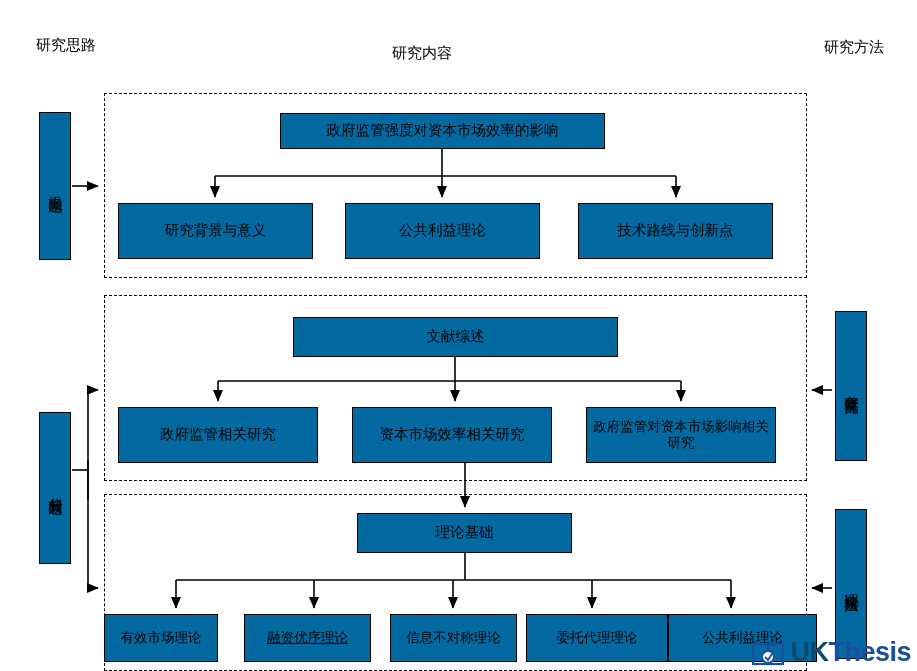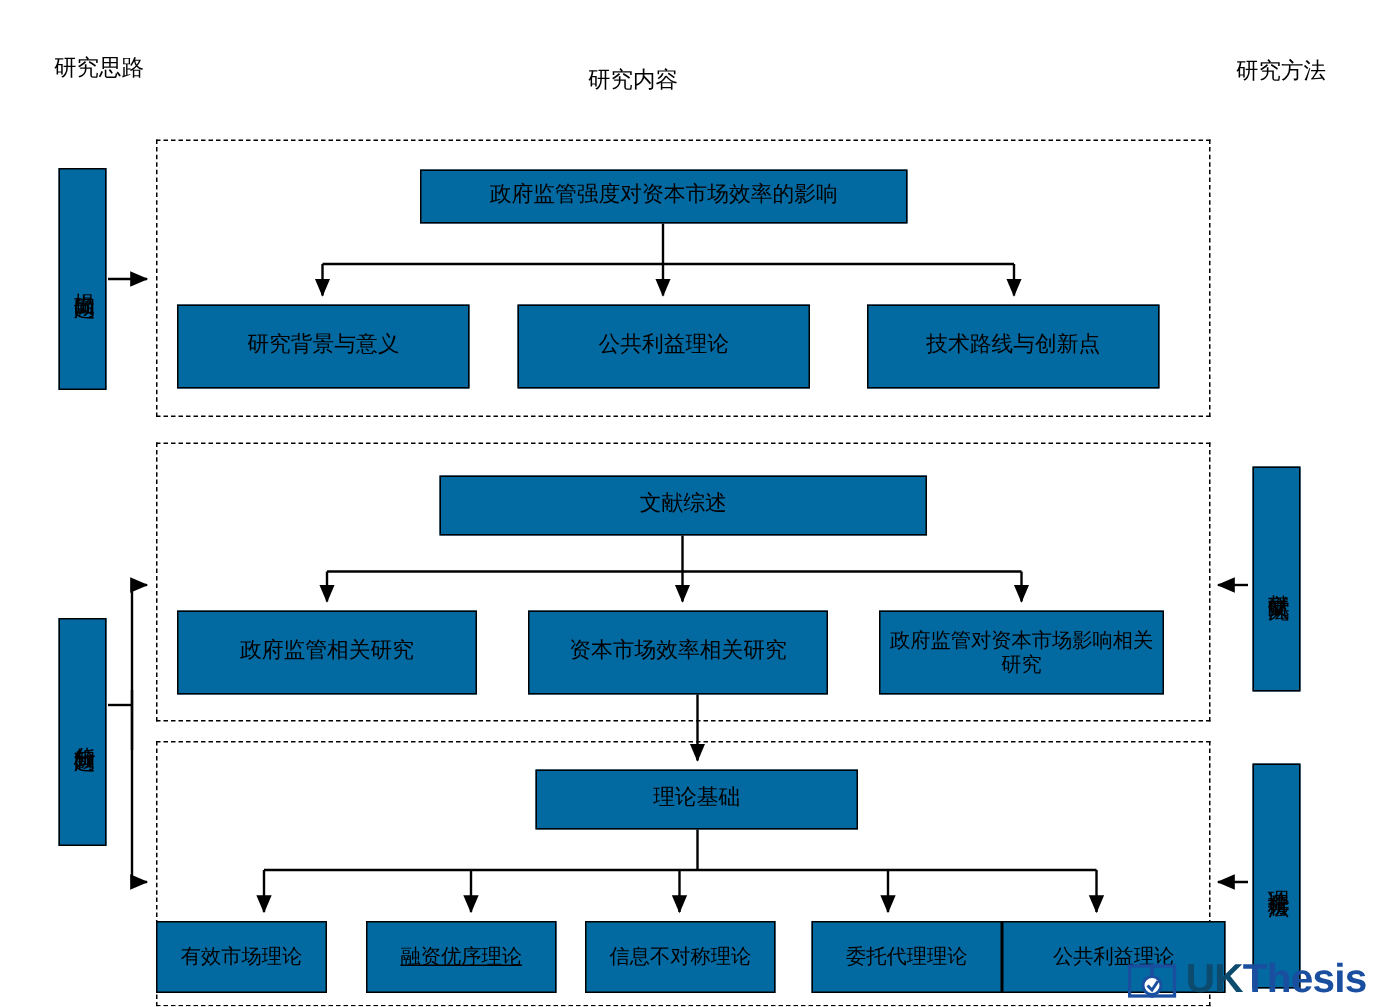--- a/index.html
+++ b/index.html
@@ -111,21 +111,21 @@
 
   <div class="node" style="left:293px; top:317px; width:325px; height:40px;">文献综述</div>
   <div class="node" style="left:118px; top:407px; width:200px; height:56px;">政府监管相关研究</div>
   <div class="node" style="left:352px; top:407px; width:200px; height:56px;">资本市场效率相关研究</div>
   <div class="node small" style="left:586px; top:407px; width:190px; height:56px;">政府监管对资本市场影响相关研究</div>
 
   <div class="node" style="left:357px; top:513px; width:215px; height:40px;">理论基础</div>
   <div class="node small" style="left:104px; top:614px; width:114px; height:48px;">有效市场理论</div>
   <div class="node small" style="left:244px; top:614px; width:127px; height:48px;text-decoration:underline;">融资优序理论</div>
   <div class="node small" style="left:390px; top:614px; width:127px; height:48px;">信息不对称理论</div>
-  <div class="node small" style="left:541px; top:614px; width:127px; height:48px;">委托代理理论</div>
+  <div class="node small" style="left:526px; top:614px; width:142px; height:48px;">委托代理理论</div>
   <div class="node small" style="left:668px; top:614px; width:149px; height:48px;">公共利益理论</div>
 
   <svg class="lines">
     <defs>
       <marker id="arrow" markerWidth="9" markerHeight="9" refX="7" refY="3.2" orient="auto">
         <path d="M0,0 L7.5,3.2 L0,6.4 z" fill="#000"></path>
       </marker>
     </defs>
 
     <g stroke="#000" stroke-width="1.6" fill="none">

